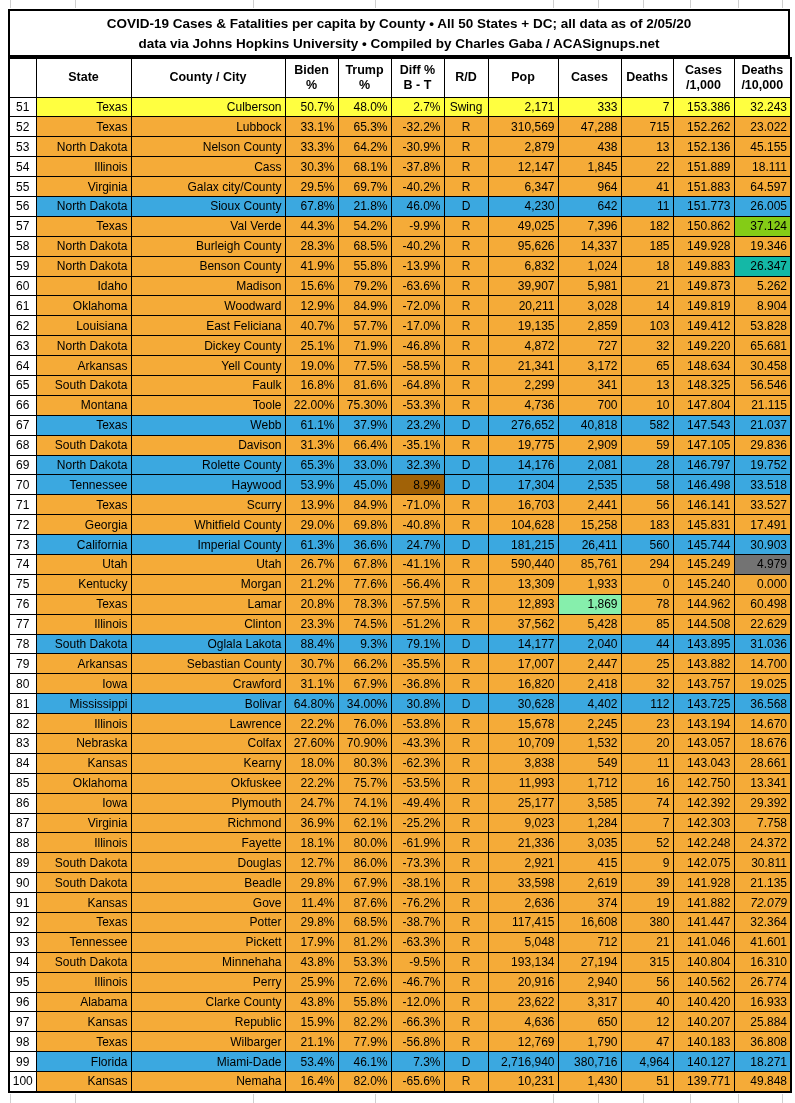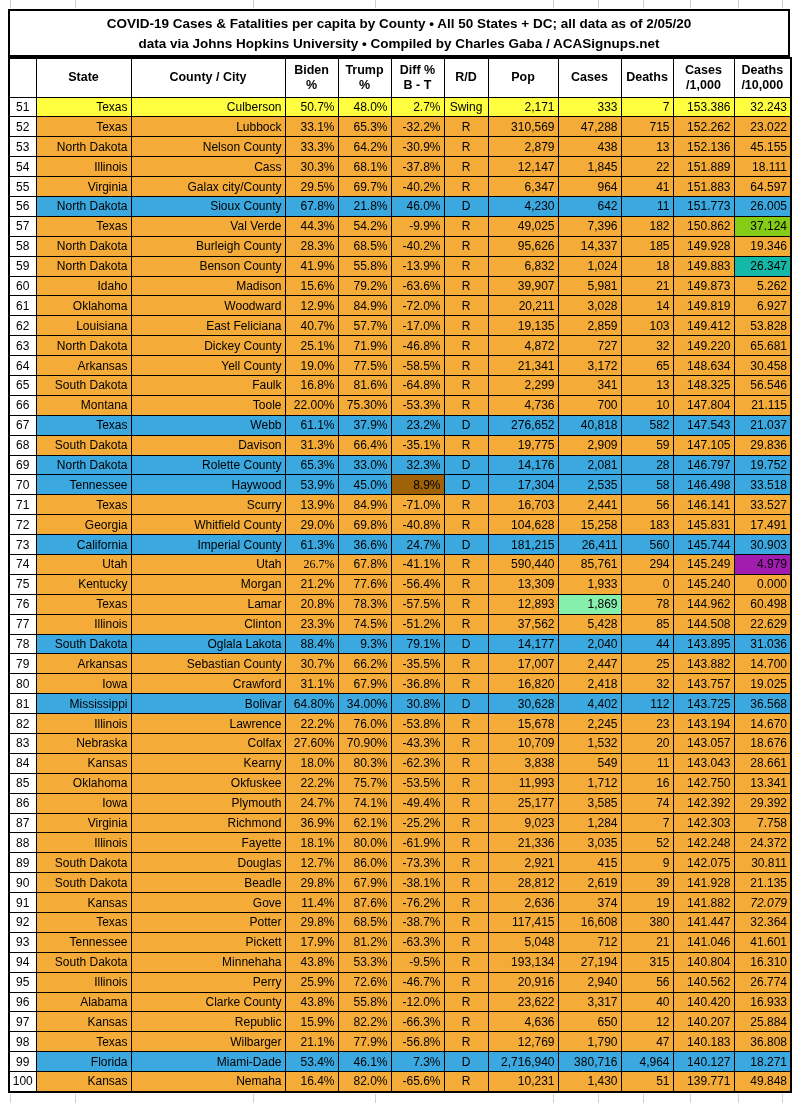--- a/index.html
+++ b/index.html
@@ -269,21 +269,21 @@
           <td class="right" style="background: rgb(245, 171, 56);">Oklahoma</td>
           <td class="right" style="background: rgb(245, 171, 56);">Woodward</td>
           <td class="right" style="background: rgb(245, 171, 56);">12.9%</td>
           <td class="right" style="background: rgb(245, 171, 56);">84.9%</td>
           <td class="right" style="background: rgb(245, 171, 56);">-72.0%</td>
           <td class="center" style="background: rgb(245, 171, 56);">R</td>
           <td class="right" style="background: rgb(245, 171, 56);">20,211</td>
           <td class="right" style="background: rgb(245, 171, 56);">3,028</td>
           <td class="right" style="background: rgb(245, 171, 56);">14</td>
           <td class="right" style="background: rgb(245, 171, 56);">149.819</td>
-          <td class="right" style="background: rgb(245, 171, 56);">6.927</td>
+          <td class="right" style="background: rgb(245, 171, 56);">8.904</td>
         </tr>
         <tr>
           <td class="center num">62</td>
           <td class="right" style="background: rgb(245, 171, 56);">Louisiana</td>
           <td class="right" style="background: rgb(245, 171, 56);">East Feliciana</td>
           <td class="right" style="background: rgb(245, 171, 56);">40.7%</td>
           <td class="right" style="background: rgb(245, 171, 56);">57.7%</td>
           <td class="right" style="background: rgb(245, 171, 56);">-17.0%</td>
           <td class="center" style="background: rgb(245, 171, 56);">R</td>
           <td class="right" style="background: rgb(245, 171, 56);">19,135</td>
@@ -443,29 +443,29 @@
           <td class="right" style="background: rgb(59, 168, 224);">181,215</td>
           <td class="right" style="background: rgb(59, 168, 224);">26,411</td>
           <td class="right" style="background: rgb(59, 168, 224);">560</td>
           <td class="right" style="background: rgb(59, 168, 224);">145.744</td>
           <td class="right" style="background: rgb(59, 168, 224);">30.903</td>
         </tr>
         <tr>
           <td class="center num">74</td>
           <td class="right" style="background: rgb(245, 171, 56);">Utah</td>
           <td class="right" style="background: rgb(245, 171, 56);">Utah</td>
-          <td class="right" style="background: rgb(245, 171, 56); font-family: Liberation Serif, serif;">26.7%</td>
+          <td class="right" style="background: rgb(245, 171, 56);">26.7%</td>
           <td class="right" style="background: rgb(245, 171, 56);">67.8%</td>
           <td class="right" style="background: rgb(245, 171, 56);">-41.1%</td>
           <td class="center" style="background: rgb(245, 171, 56);">R</td>
           <td class="right" style="background: rgb(245, 171, 56);">590,440</td>
           <td class="right" style="background: rgb(245, 171, 56);">85,761</td>
           <td class="right" style="background: rgb(245, 171, 56);">294</td>
           <td class="right" style="background: rgb(245, 171, 56);">145.249</td>
-          <td class="right" style="background: #a21caf;">4.979</td>
+          <td class="right" style="background: #737373;">4.979</td>
         </tr>
         <tr>
           <td class="center num">75</td>
           <td class="right" style="background: rgb(245, 171, 56);">Kentucky</td>
           <td class="right" style="background: rgb(245, 171, 56);">Morgan</td>
           <td class="right" style="background: rgb(245, 171, 56);">21.2%</td>
           <td class="right" style="background: rgb(245, 171, 56);">77.6%</td>
           <td class="right" style="background: rgb(245, 171, 56);">-56.4%</td>
           <td class="center" style="background: rgb(245, 171, 56);">R</td>
           <td class="right" style="background: rgb(245, 171, 56);">13,309</td>
@@ -671,21 +671,21 @@
           <td class="right" style="background: rgb(245, 171, 56);">30.811</td>
         </tr>
         <tr>
           <td class="center num">90</td>
           <td class="right" style="background: rgb(245, 171, 56);">South Dakota</td>
           <td class="right" style="background: rgb(245, 171, 56);">Beadle</td>
           <td class="right" style="background: rgb(245, 171, 56);">29.8%</td>
           <td class="right" style="background: rgb(245, 171, 56);">67.9%</td>
           <td class="right" style="background: rgb(245, 171, 56);">-38.1%</td>
           <td class="center" style="background: rgb(245, 171, 56);">R</td>
-          <td class="right" style="background: rgb(245, 171, 56);">28,812</td>
+          <td class="right" style="background: rgb(245, 171, 56);">33,598</td>
           <td class="right" style="background: rgb(245, 171, 56);">2,619</td>
           <td class="right" style="background: rgb(245, 171, 56);">39</td>
           <td class="right" style="background: rgb(245, 171, 56);">141.928</td>
           <td class="right" style="background: rgb(245, 171, 56);">21.135</td>
         </tr>
         <tr>
           <td class="center num">91</td>
           <td class="right" style="background: rgb(245, 171, 56);">Kansas</td>
           <td class="right" style="background: rgb(245, 171, 56);">Gove</td>
           <td class="right" style="background: rgb(245, 171, 56);">11.4%</td>

